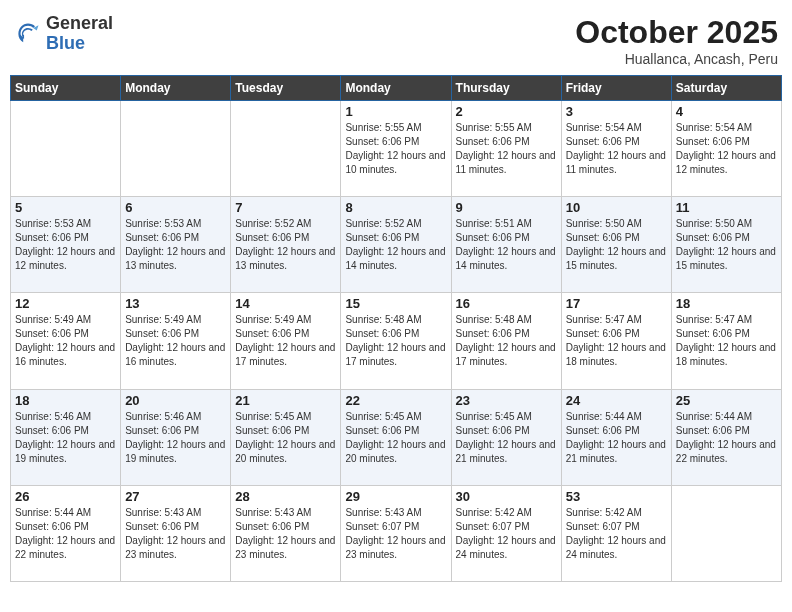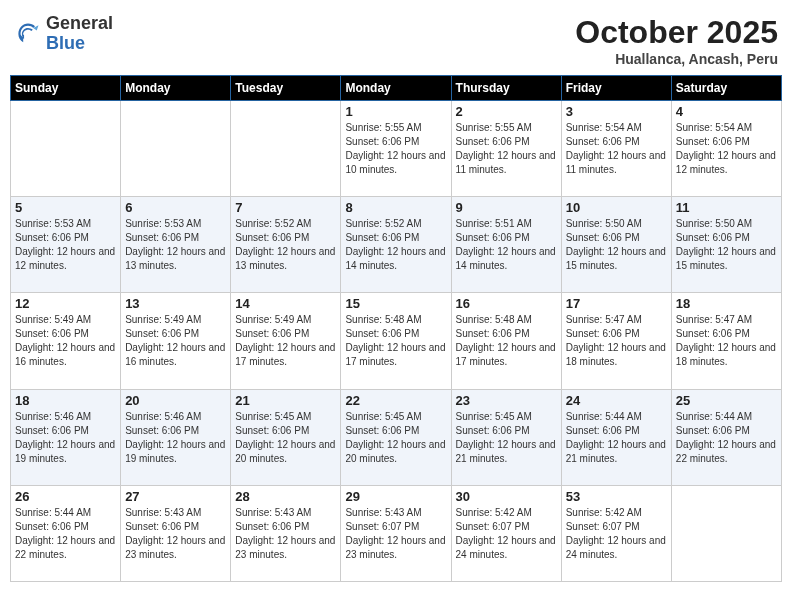--- a/index.html
+++ b/index.html
@@ -45,31 +45,30 @@
       text-align: right;
     }
     .month-title {
       font-size: 32px;
       font-weight: bold;
       color: #222;
     }
     .location {
       font-size: 14px;
       color: #444;
-      font-weight: bold;
     }
     .calendar {
       flex: 1;
       border: 1px solid #ccc;
       border-collapse: collapse;
       width: 100%;
       table-layout: fixed;
     }
     .calendar th {
-      background: #000000;
+      background: #404040;
       color: #fff;
       font-size: 12px;
       font-weight: bold;
       padding: 5px 4px;
       text-align: left;
       border: 1px solid #2563a0;
     }
     .calendar td {
       border: 1px solid #ccc;
       vertical-align: top;

